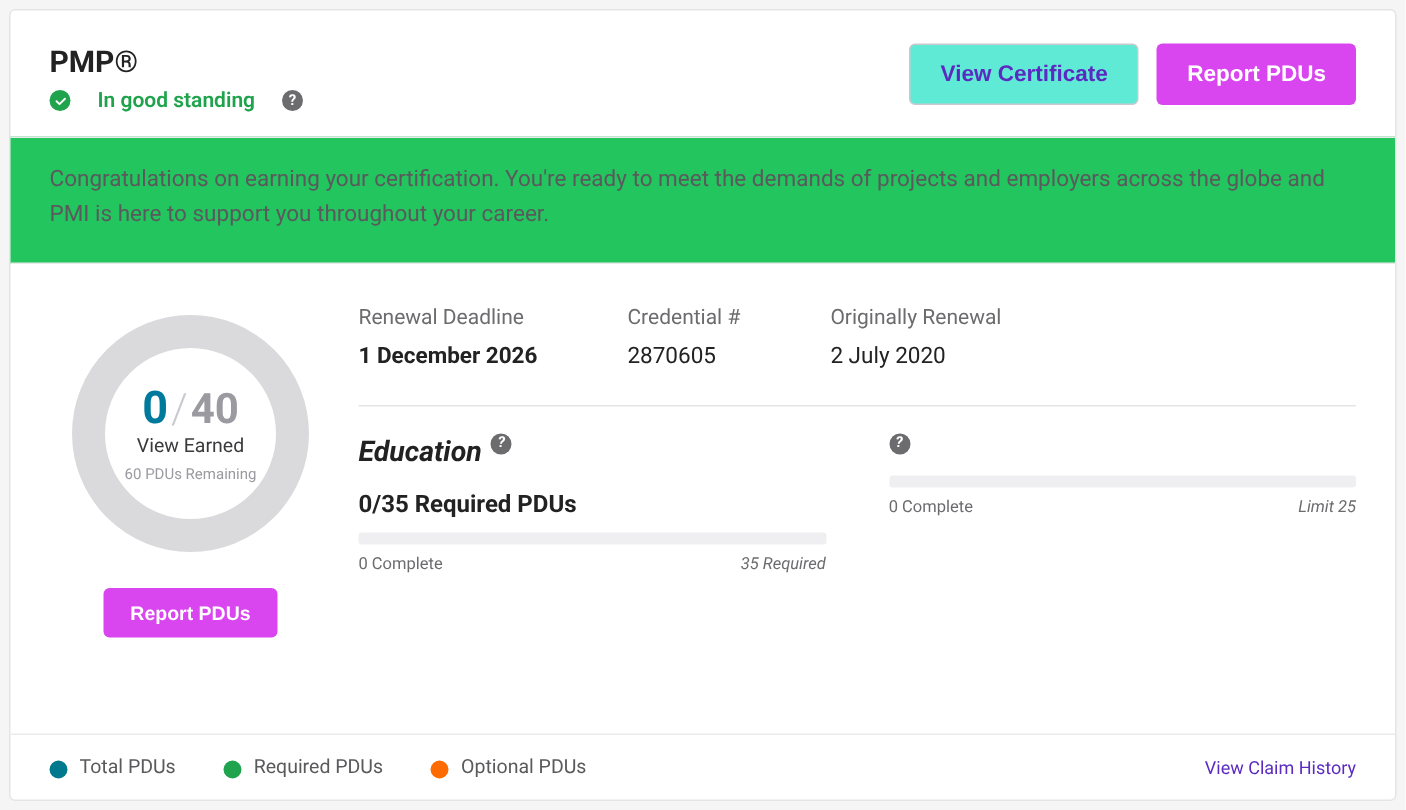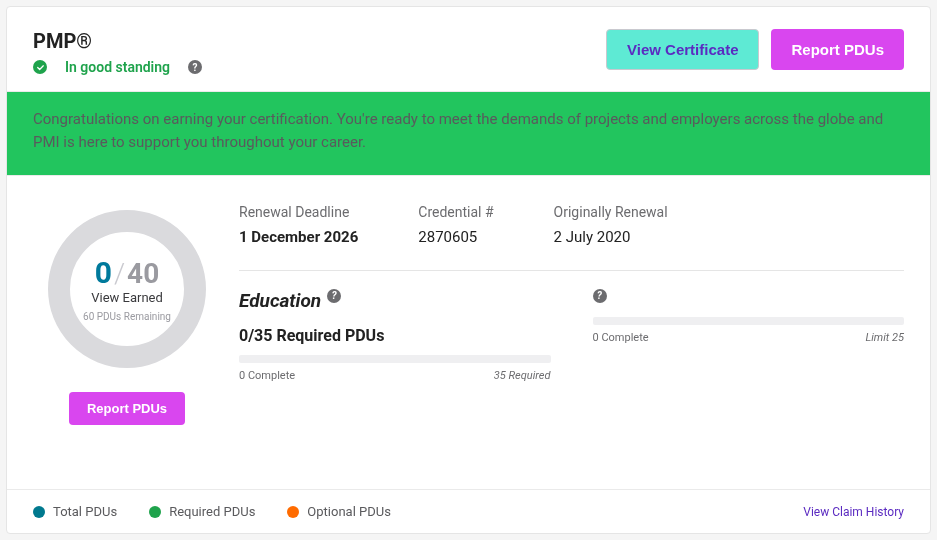--- a/index.html
+++ b/index.html
@@ -102,21 +102,21 @@
       font-size: 11px; color: #6c6c6f;
     }
     .prog-right { font-style: italic; }
     .footer {
       margin-top: auto;
       border-top: 1px solid #eaeaea;
       padding: 14px 26px; display: flex; align-items: center;
       justify-content: space-between;
     }
     .legend { display: flex; gap: 32px; align-items: center; }
-    .legend-item { display: flex; align-items: center; gap: 8px; font-size: 13px; color: #5a5a5d; }
+    .legend-item { display: flex; align-items: flex-end; gap: 8px; font-size: 13px; color: #5a5a5d; }
     .dot { width: 12px; height: 12px; border-radius: 50%; }
     .dot-teal { background: #00798e; }
     .dot-green { background: #1fa34c; }
     .dot-orange { background: #ff6b00; }
     .link { font-size: 12px; color: #5b2bc1; cursor: pointer; }
   </style>
 </head>
 <body>
 
 <div class="card">

